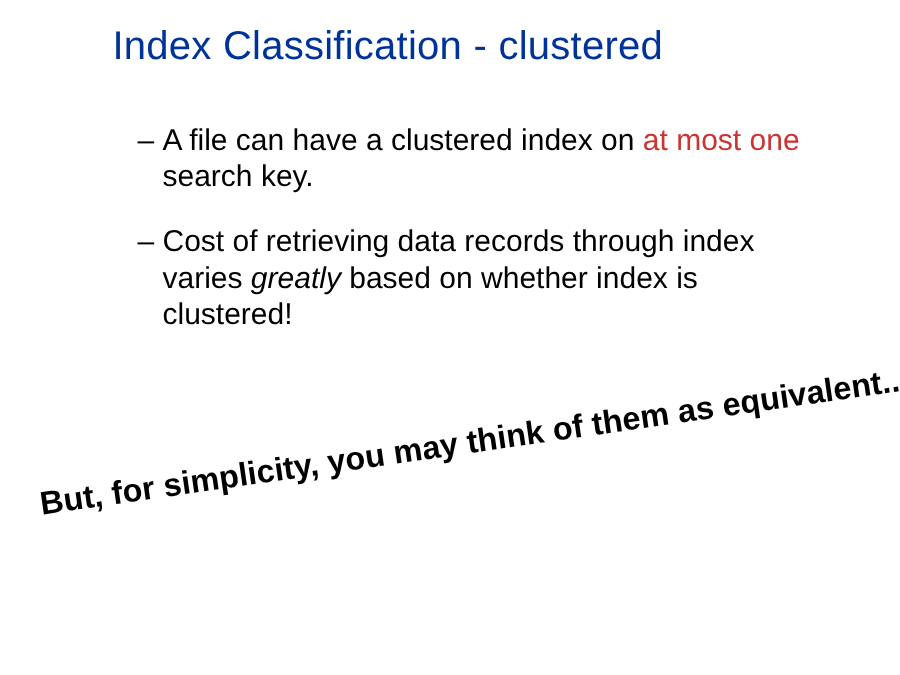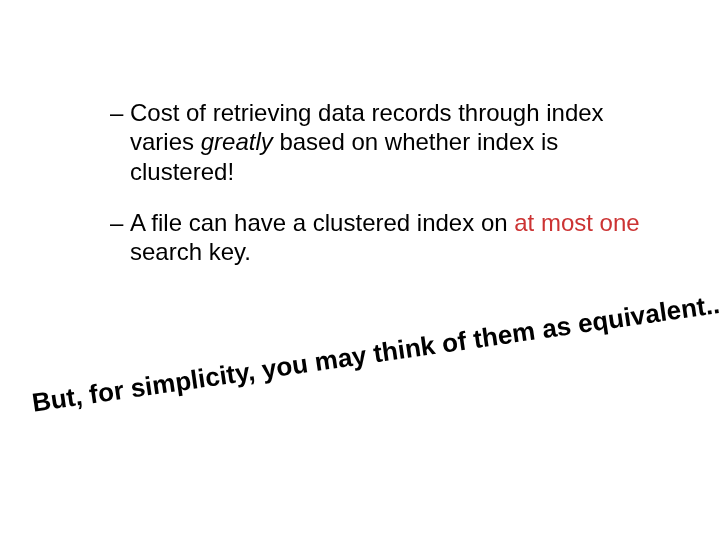--- a/index.html
+++ b/index.html
@@ -72,29 +72,30 @@
        0px    1.5px 0 #fff,
       -1.5px  0px   0 #fff,
        1.5px  0px   0 #fff;
   }
 </style>
 </head>
 <body>
 
 <div class="slide">
 
+  <div class="title">Index Classification - clustered</div>
 
   <div class="body">
 
     <div class="bullet">
-      <span>Cost of retrieving data records through index varies </span><span class="em-italic">greatly</span><span> based on whether index is clustered!</span>
+      <span>A file can have a clustered index on </span><span class="em-red">at most one</span><span> search key.</span>
     </div>
 
     <div class="bullet">
-      <span>A file can have a clustered index on </span><span class="em-red">at most one</span><span> search key.</span>
+      <span>Cost of retrieving data records through index varies </span><span class="em-italic">greatly</span><span> based on whether index is clustered!</span>
     </div>
 
 
   </div>
 
   <div class="annotation">But, for simplicity, you may think of them as equivalent..</div>
 
 </div>
 
 </body></html>

